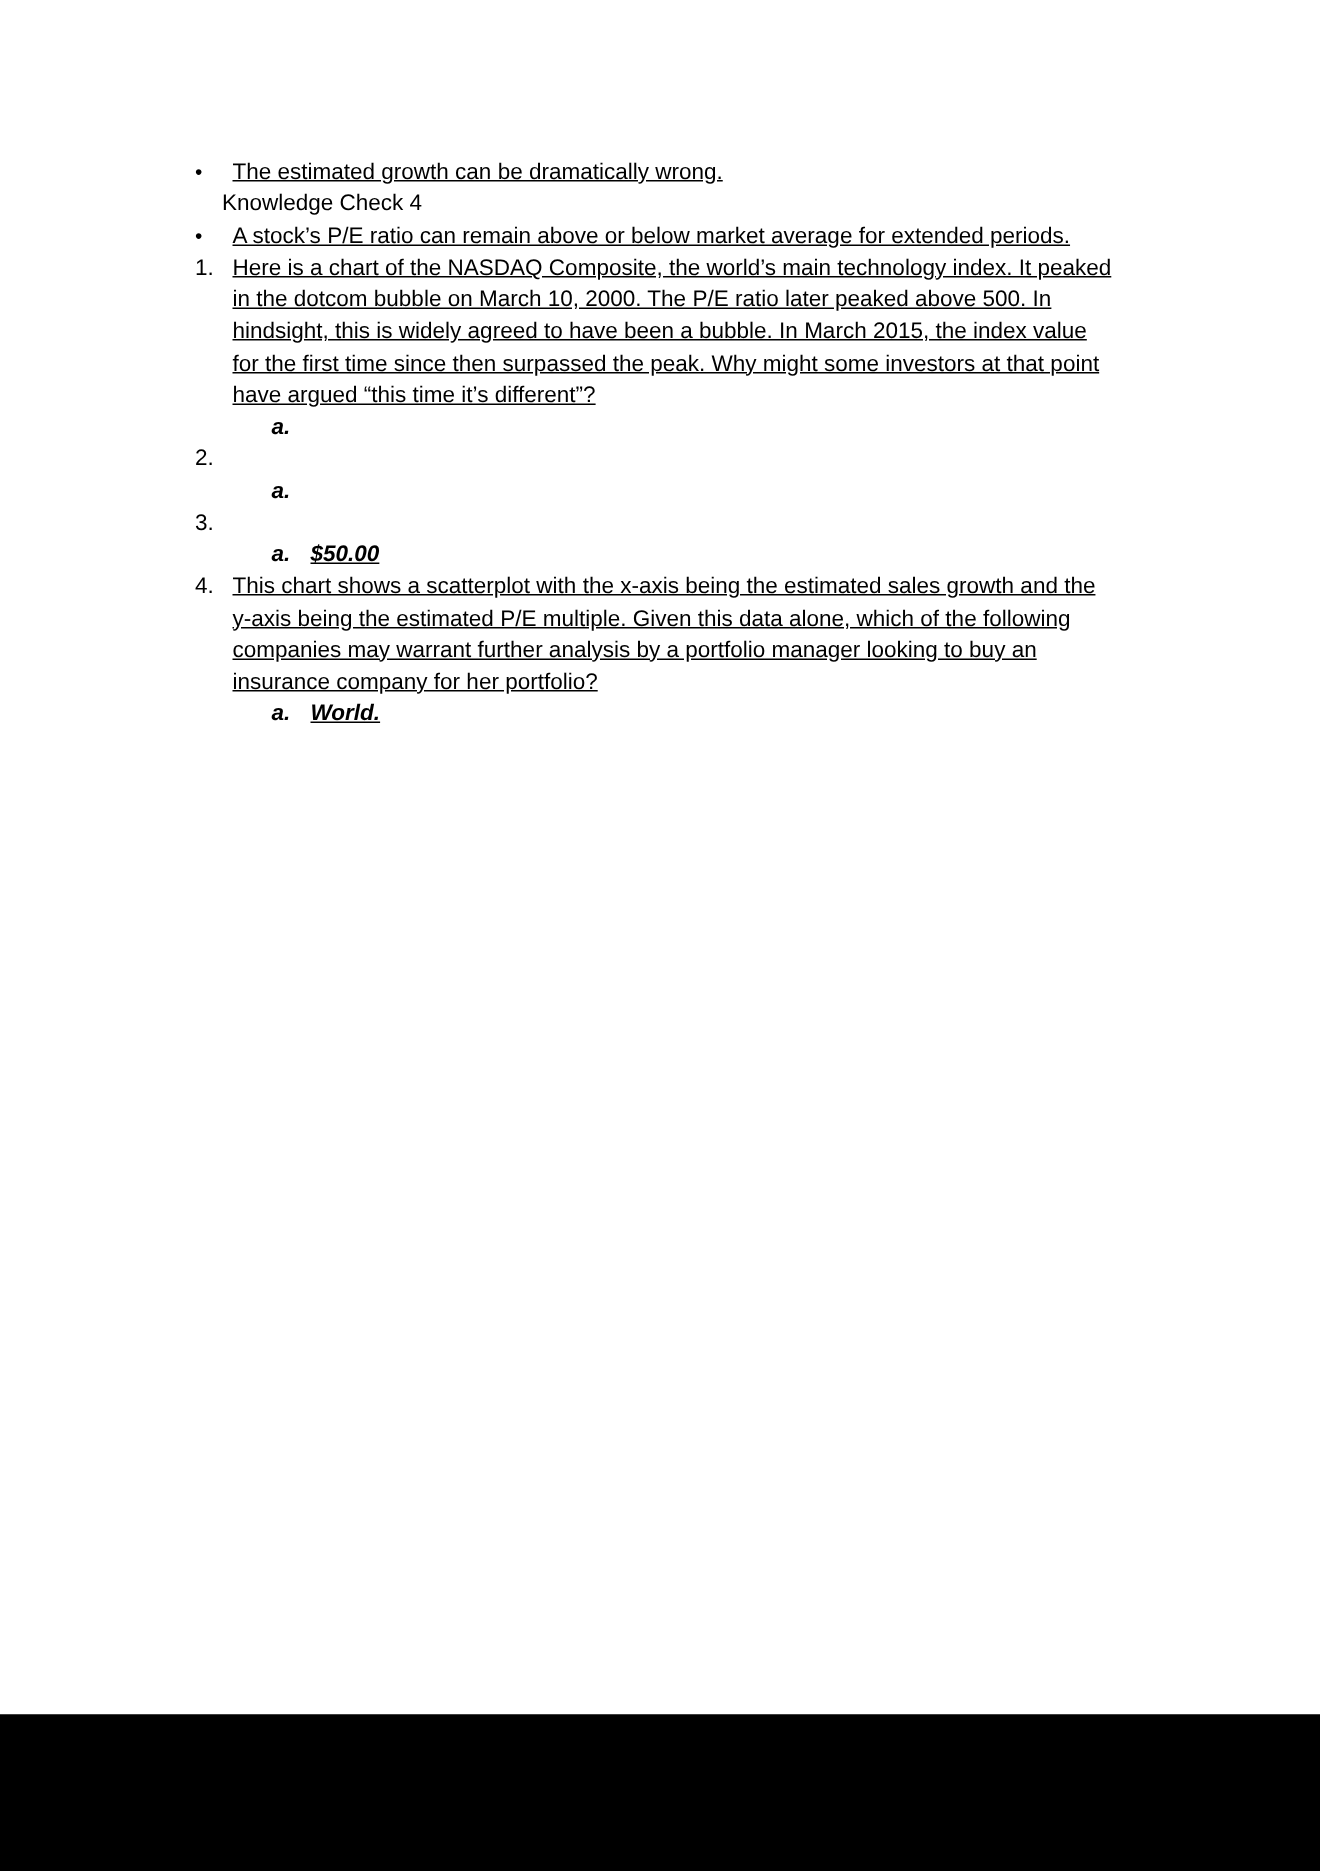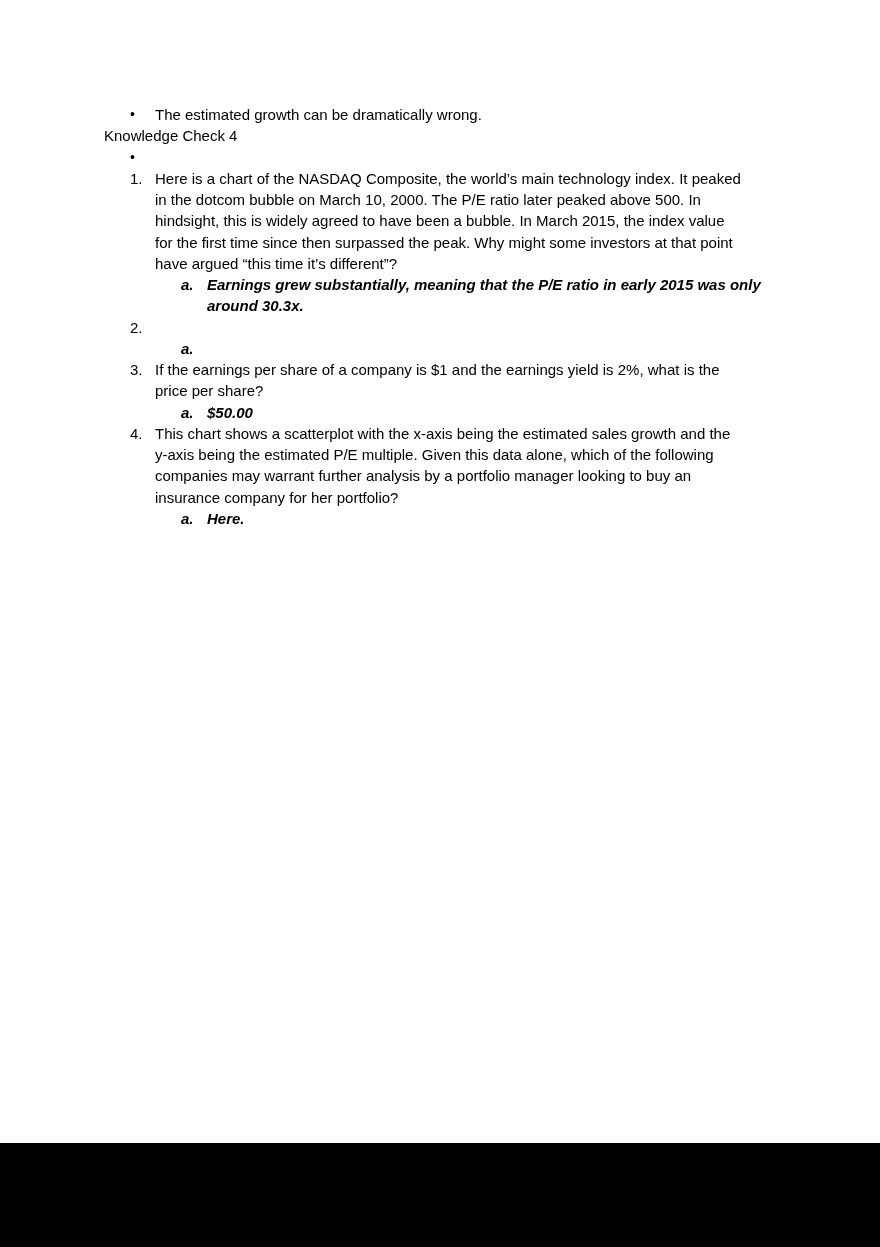--- a/index.html
+++ b/index.html
@@ -24,32 +24,34 @@
     font-family: "Liberation Sans", sans-serif;
     font-size: 15px;
     line-height: 21.25px;
     color: #000000;
   }
   .content {
     padding: 104px 70px 0 104px;
   }
   .para {
     white-space: pre;
+    margin-left: 44px;
   }
   .li {
     display: flex;
     align-items: flex-start;
   }
   .li .marker {
     flex: 0 0 auto;
     white-space: pre;
   }
   .li .text {
     flex: 0 0 auto;
     white-space: pre;
+    text-decoration: underline;
   }
   .li.level1 {
     padding-left: 26px;
   }
   .li.level1 .marker {
     width: 25px;
   }
   .li.bullet .marker {
     font-size: 14px;
   }
@@ -79,66 +81,63 @@
 
       <div class="li level1 bullet">
         <span class="marker">•</span>
         <span class="text">The estimated growth can be dramatically wrong.</span>
       </div>
 
       <div class="para">Knowledge Check 4</div>
 
       <div class="li level1 bullet">
         <span class="marker">•</span>
+        <span class="text">A stock’s P/E ratio can remain above or below market average for extended periods.</span>
       </div>
 
 
       <div class="li level1 numbered">
         <span class="marker">1.</span>
         <span class="text">Here is a chart of the NASDAQ Composite, the world’s main technology index. It peaked
 in the dotcom bubble on March 10, 2000. The P/E ratio later peaked above 500. In
 hindsight, this is widely agreed to have been a bubble. In March 2015, the index value
 for the first time since then surpassed the peak. Why might some investors at that point
 have argued “this time it’s different”?</span>
       </div>
 
       <div class="li answer">
         <span class="marker">a.</span>
-        <span class="text">Earnings grew substantially, meaning that the P/E ratio in early 2015 was only
-around 30.3x.</span>
       </div>
 
       <div class="li level1 numbered">
         <span class="marker">2.</span>
       </div>
 
       <div class="li answer">
         <span class="marker">a.</span>
       </div>
 
       <div class="li level1 numbered">
         <span class="marker">3.</span>
-        <span class="text">If the earnings per share of a company is $1 and the earnings yield is 2%, what is the
-price per share?</span>
       </div>
 
       <div class="li answer">
         <span class="marker">a.</span>
         <span class="text">$50.00</span>
       </div>
 
       <div class="li level1 numbered">
         <span class="marker">4.</span>
         <span class="text">This chart shows a scatterplot with the x-axis being the estimated sales growth and the
 y-axis being the estimated P/E multiple. Given this data alone, which of the following
 companies may warrant further analysis by a portfolio manager looking to buy an
 insurance company for her portfolio?</span>
       </div>
 
       <div class="li answer">
         <span class="marker">a.</span>
-        <span class="text">Here.</span>
+        <span class="text">World.</span>
       </div>
 
     </div>
   </div>
   <div class="bottom-bar"></div>
 </div>
 
 </body></html>

